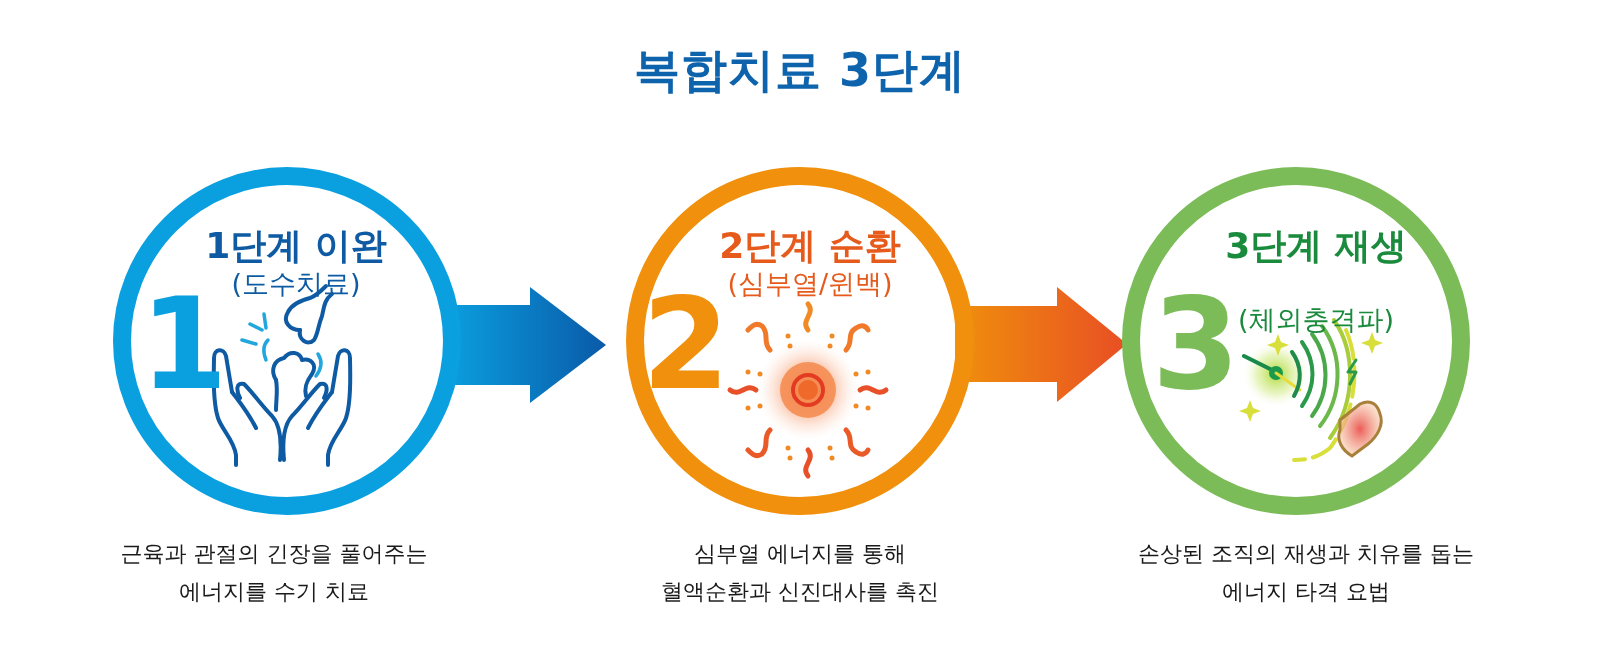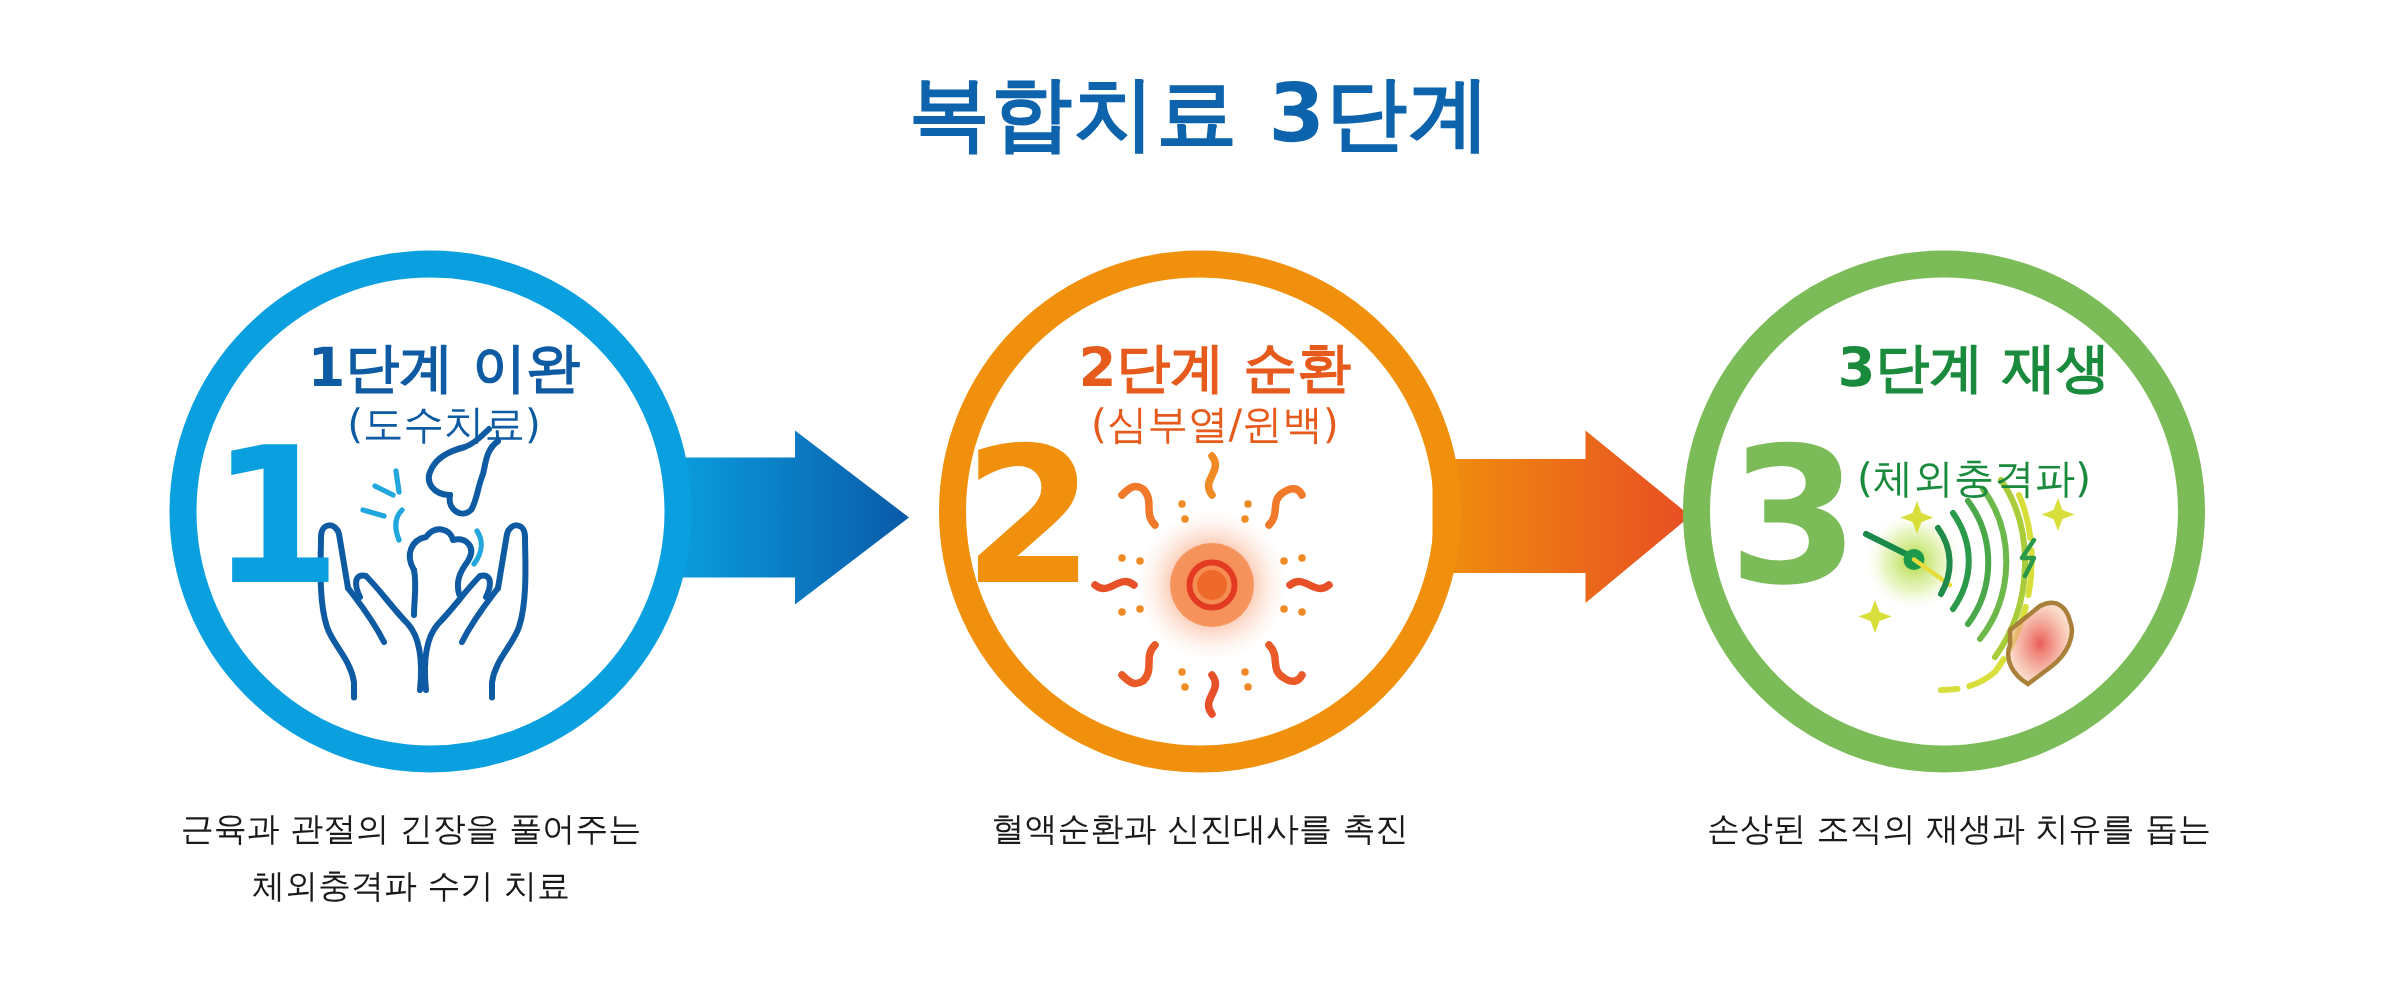--- a/index.html
+++ b/index.html
@@ -2,21 +2,21 @@
 <html><head>
 <meta charset="utf-8">
 <style>
   html, body { margin: 0; padding: 0; }
   body {
     width: 1600px; height: 656px; background: #ffffff; overflow: hidden;
     font-family: "DejaVu Sans", "Liberation Sans", sans-serif; position: relative;
   }
   .title {
     position: absolute; left: 0; top: 40px; width: 1600px; text-align: center;
-    font-size: 54px; font-weight: bold; letter-spacing: 1px;
+    font-size: 46px; font-weight: bold; letter-spacing: 1px;
   }
   .canvas { position: absolute; left: 0; top: 0; }
   .step-title {
     position: absolute; text-align: center; font-weight: bold; font-size: 36px; line-height: 40px;
   }
   .step-sub {
     position: absolute; text-align: center; font-size: 27px; line-height: 36px;
   }
   .big-num {
     position: absolute; font-weight: bold; font-size: 126px; line-height: 126px;
@@ -149,28 +149,30 @@
       <path d="M1250,400 L1253,408 L1261,411 L1253,414 L1250,422 L1247,414 L1239,411 L1247,408 Z"></path>
     </g>
   </g>
 </svg>
 
 <div class="big-num" style="left:140px; top:282px; color:#0aa0e0;">1</div>
 <div class="step-title" style="left:176px; top:226px; width:240px; color:#0e5ba3;">1단계 이완</div>
 <div class="step-sub" style="left:176px; top:266px; width:240px; color:#0e5ba3;">(도수치료)</div>
 <div class="desc" style="left:44px; top:535px;">
   <div>근육과 관절의 긴장을 풀어주는</div>
-  <div>체외충격파 수기 치료</div>
+  <div>에너지를 수기 치료</div>
 </div>
 
 <div class="big-num" style="left:642px; top:282px; color:#f0900c;">2</div>
 <div class="step-title" style="left:690px; top:226px; width:240px; color:#e65a1c;">2단계 순환</div>
 <div class="step-sub" style="left:690px; top:266px; width:240px; color:#e65a1c;">(심부열/윈백)</div>
 <div class="desc" style="left:570px; top:535px;">
+  <div>심부열 에너지를 통해</div>
   <div>혈액순환과 신진대사를 촉진</div>
 </div>
 
 <div class="big-num" style="left:1152px; top:282px; color:#7cbc58;">3</div>
 <div class="step-title" style="left:1196px; top:226px; width:240px; color:#1a8a3c;">3단계 재생</div>
 <div class="step-sub" style="left:1196px; top:266px; width:240px; color:#1a8a3c;margin-top:36px;">(체외충격파)</div>
 <div class="desc" style="left:1076px; top:535px;">
   <div>손상된 조직의 재생과 치유를 돕는</div>
+  <div>에너지 타격 요법</div>
 </div>
 
 </body></html>

